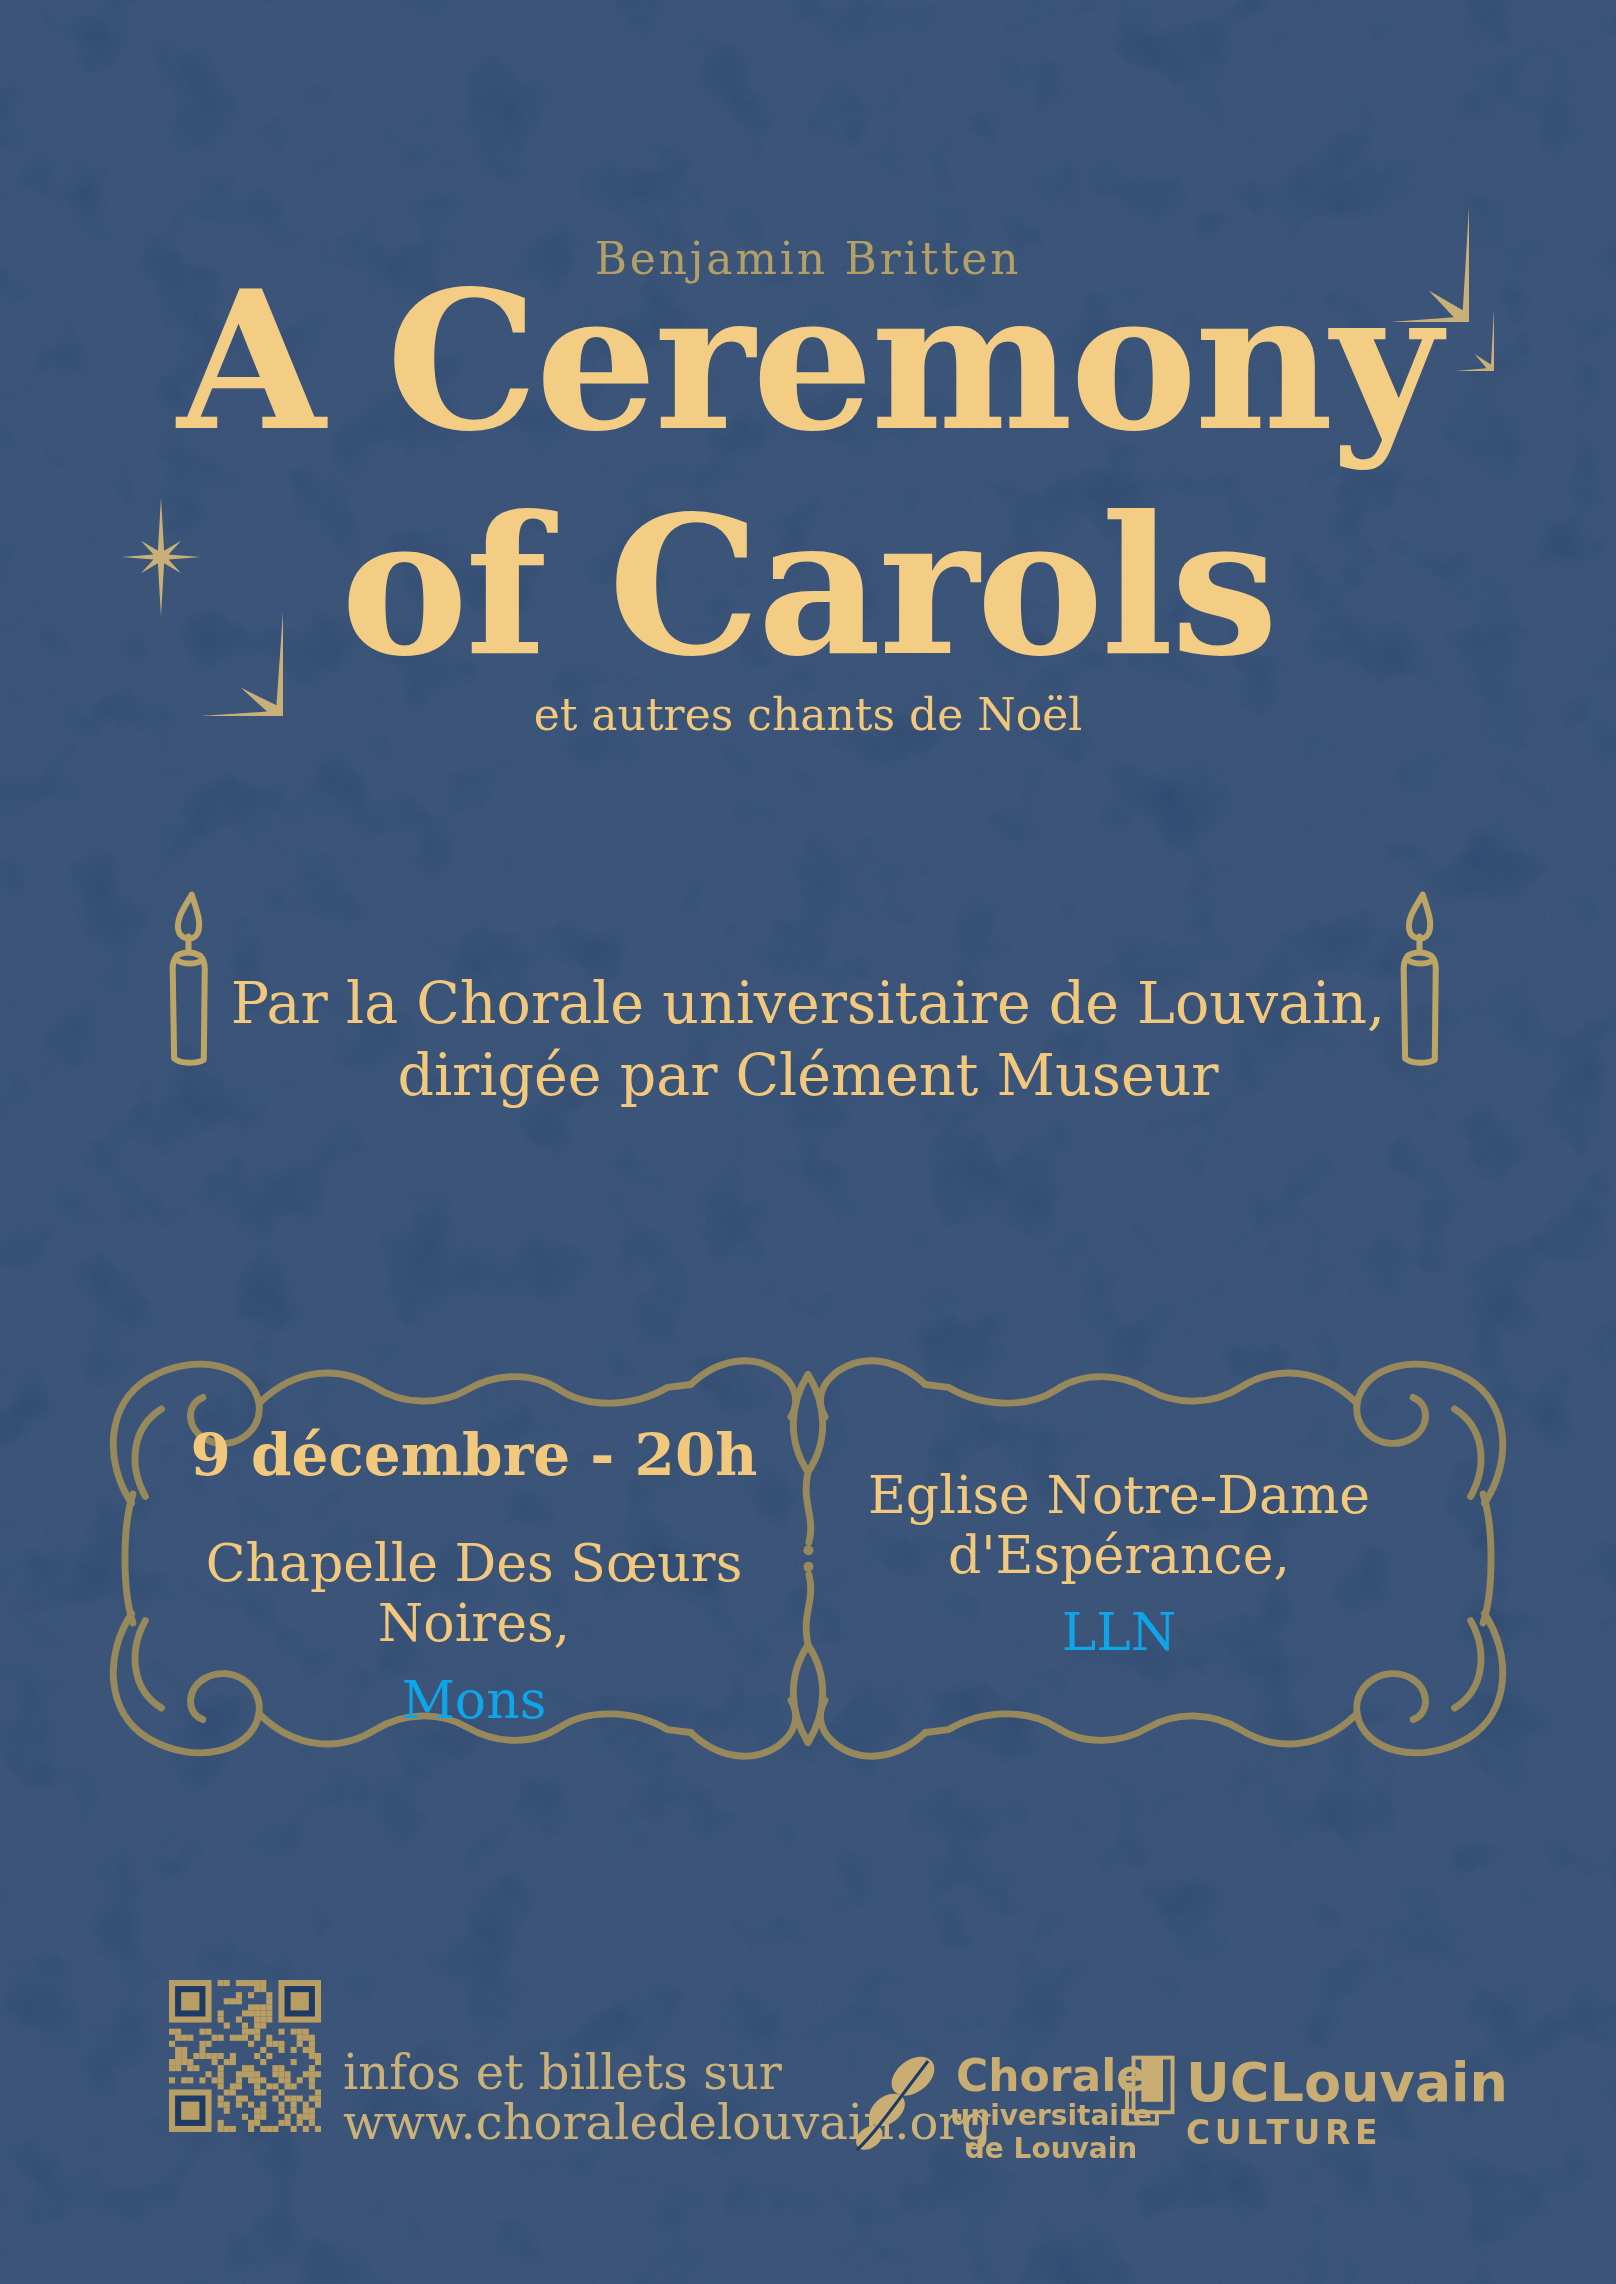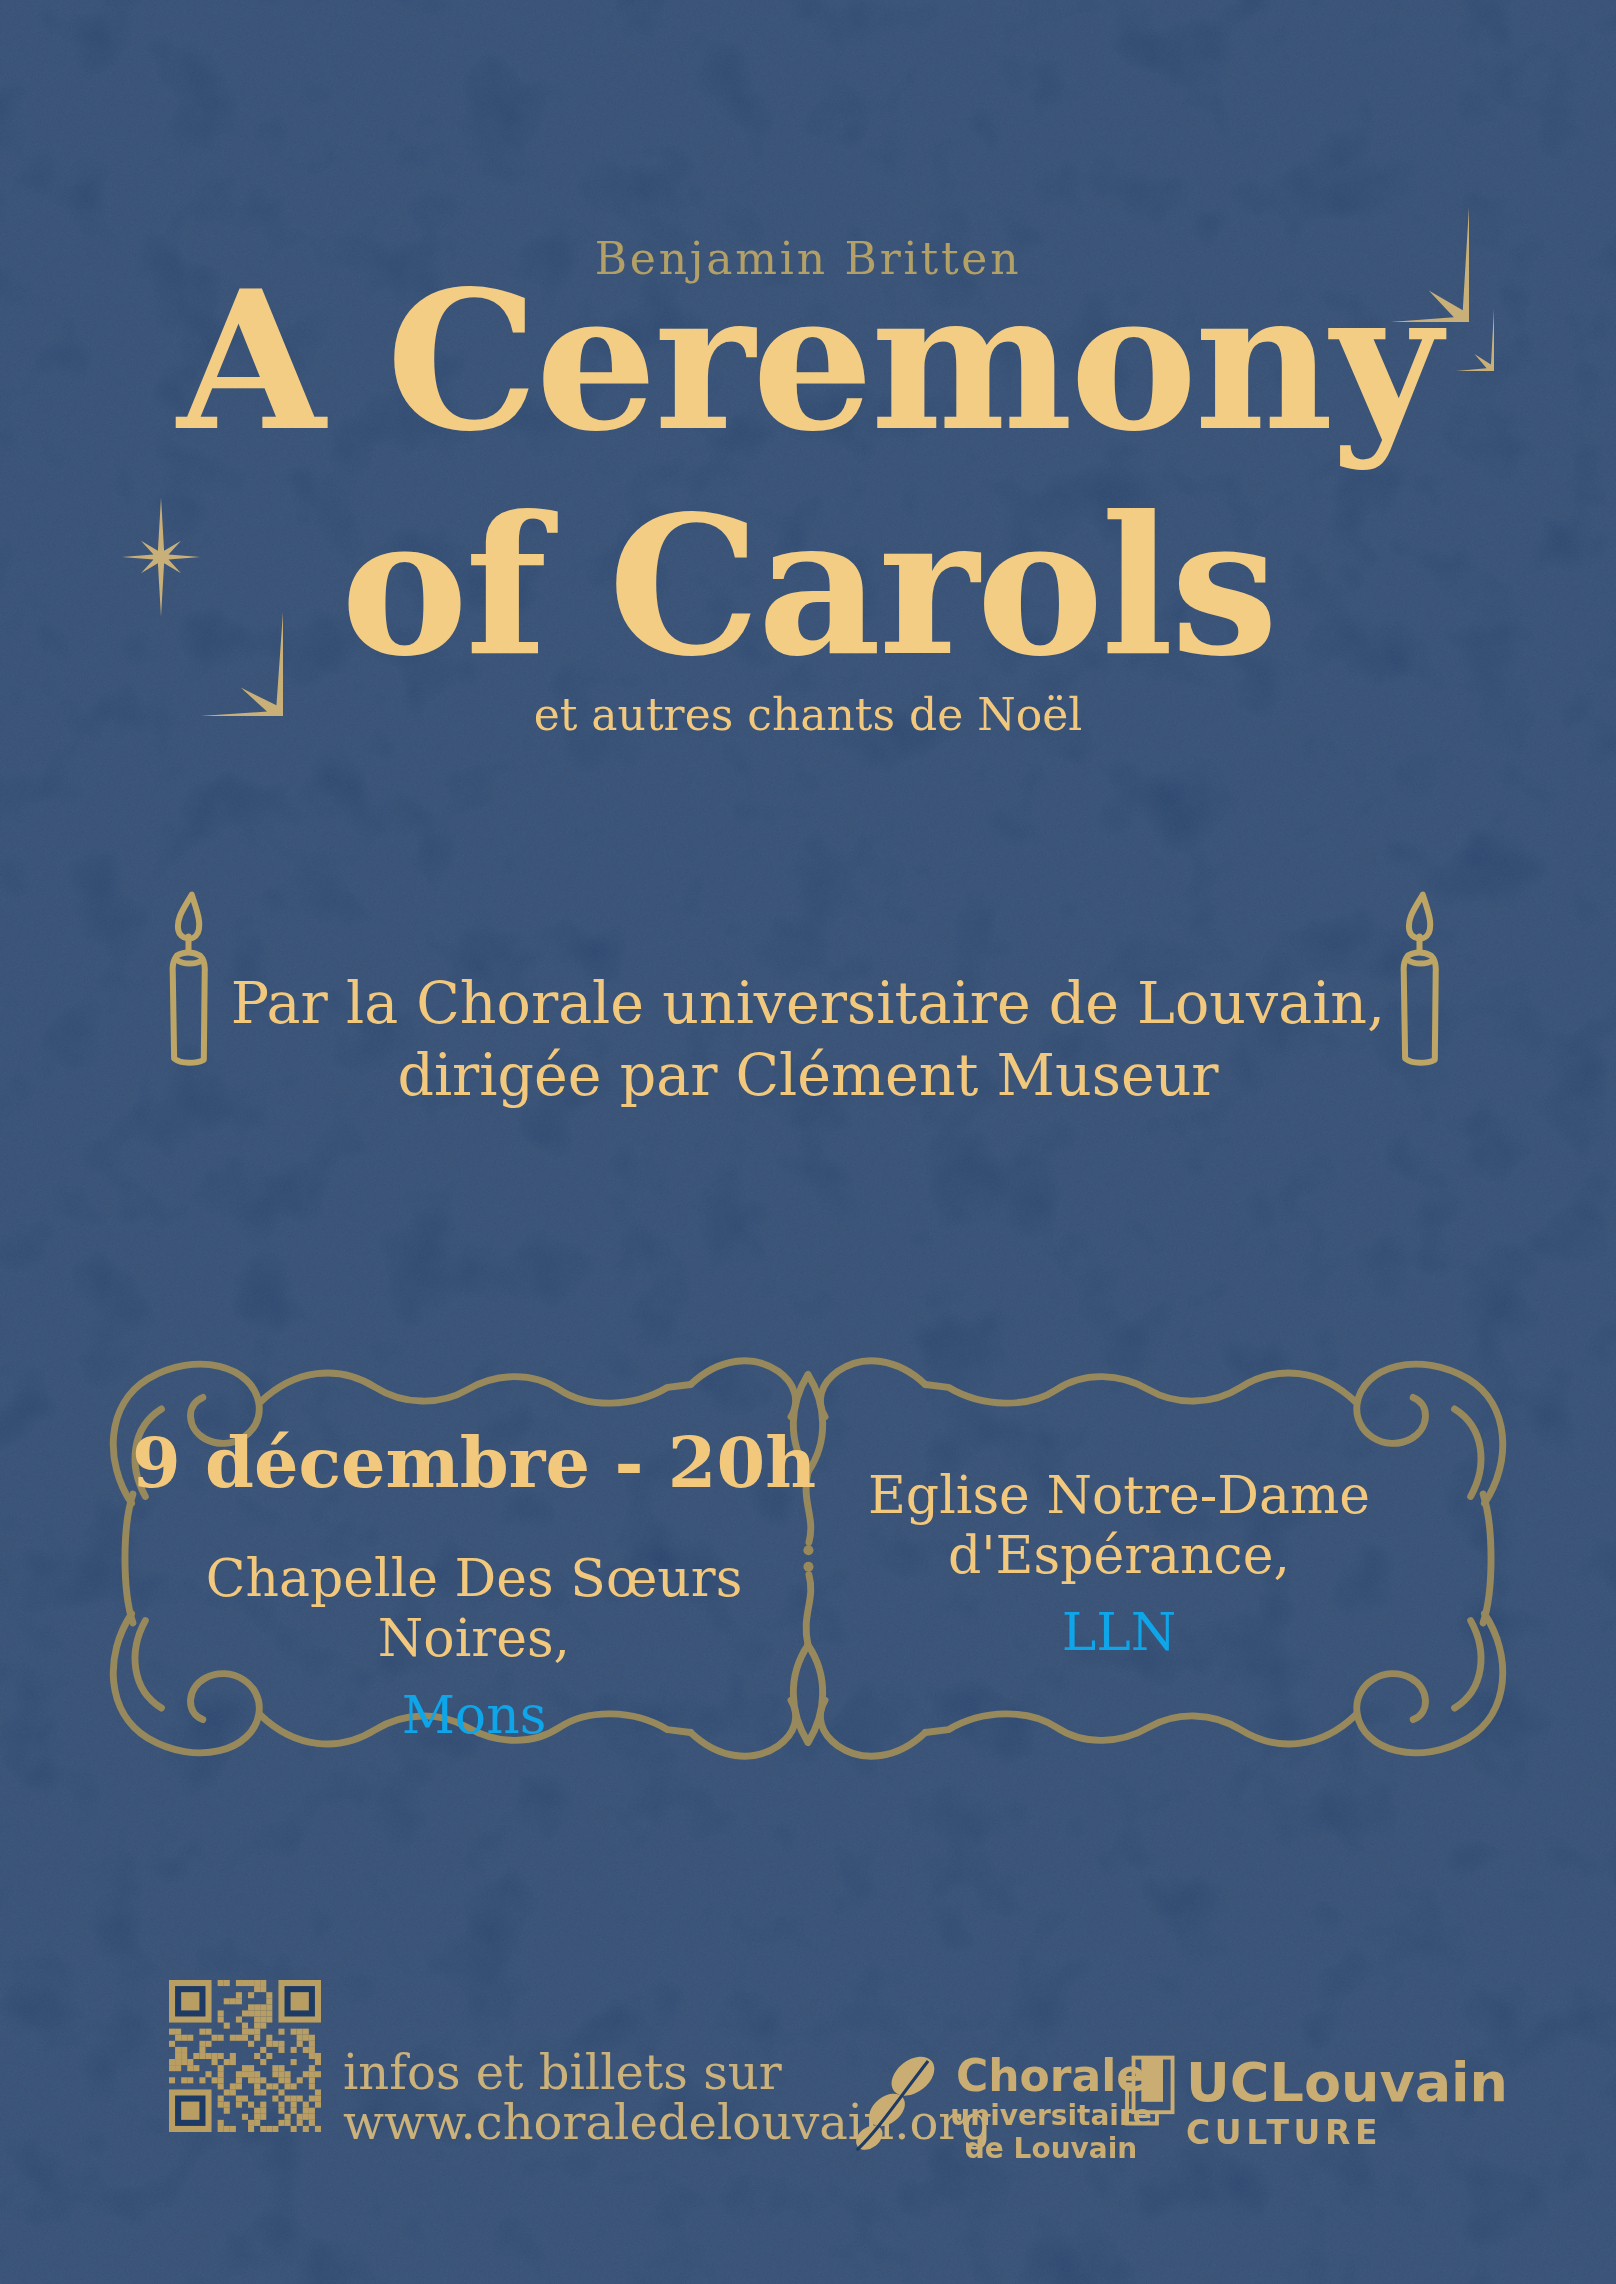--- a/index.html
+++ b/index.html
@@ -12,21 +12,21 @@
   .center{position:absolute;left:0;right:0;text-align:center;}
   .composer{top:233px;font-size:44px;color:#b3a066;letter-spacing:2.8px;}
   .title{top:249px;font-size:191px;line-height:1.18;font-weight:bold;color:#f4cd84;letter-spacing:-2.8px;}
   .subtitle{top:689px;font-size:44px;color:#f2c87d;}
   .performers{top:967px;font-size:57px;line-height:1.27;color:#f2c87d;text-align:center;}
   .frame-wrap{position:absolute;left:78px;top:1310px;width:1460px;height:497px;}
   .events{position:absolute;top:1421px;left:0;right:0;}
   .event-col{position:absolute;text-align:center;}
   .event-col.left{left:115px;width:718px;}
   .event-col.right{left:783px;width:672px;}
-  .event-date{font-size:70px;font-weight:bold;color:#f2c87d;}
+  .event-date{font-size:58px;font-weight:bold;color:#f2c87d;}
   .event-venue{margin-top:44px;font-size:52px;color:#f2c87d;}
   .event-city{margin-top:17px;font-size:52px;color:#0ea5e9;}
   .qr{position:absolute;left:169px;top:1980px;}
   .info{position:absolute;left:343px;top:2047px;font-size:48px;line-height:1.05;color:#cbb17a;}
   .chorale-logo{position:absolute;left:850px;top:2053px;display:flex;align-items:flex-start;}
   .chorale-text{margin-left:8.3px;color:#c9ad72;font-family:"DejaVu Sans",sans-serif;font-weight:bold;text-align:center;}
   .chorale-text .l1{font-size:44px;line-height:1.05;}
   .chorale-text .l2{font-size:28px;line-height:1.1;margin-top:1.8px;}
   .chorale-text .l3{font-size:28px;line-height:1.1;margin-top:1.8px;}
   .ucl-logo{position:absolute;left:1124px;top:2055px;display:flex;align-items:flex-start;}

